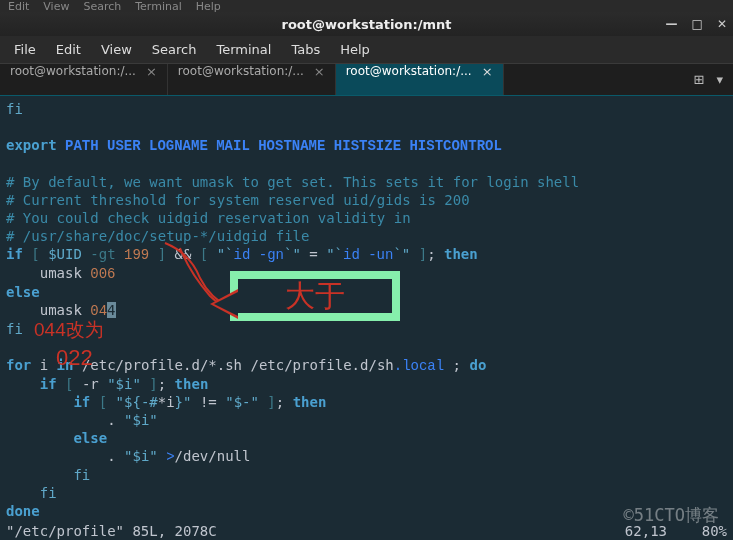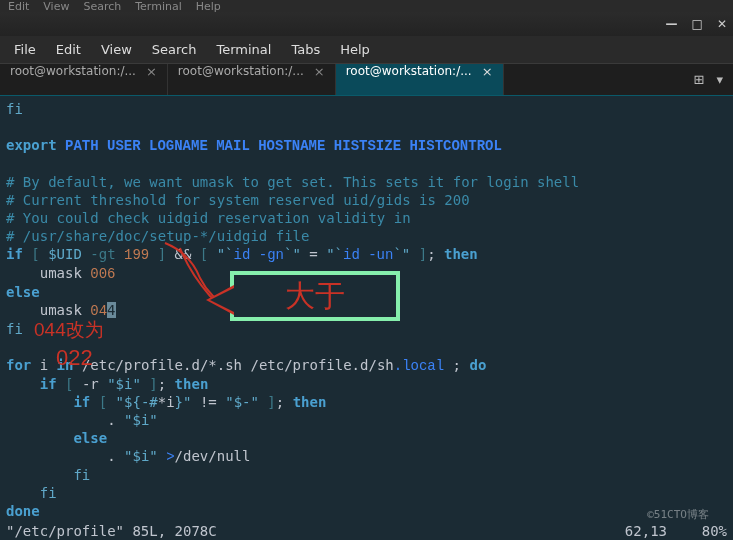--- a/index.html
+++ b/index.html
@@ -107,21 +107,21 @@
 .str { color: #5fa9c9; }
 .fi { color: #60a8c8; }
 .gr { color: #3b82f6; font-family: Liberation Mono, monospace; }
 .hl { background: #6a8a9a; color: #1b2b34; }
 .annot-box {
   position: absolute;
   left: 230px;
   top: 175px;
   width: 170px;
   height: 50px;
-  border: 4px solid #86efac;
+  border: 8px solid #86efac;
   display: flex;
   align-items: center;
   justify-content: center;
   color: #c93226;
   font-size: 30px;
   font-family: sans-serif;
 }
 .annot-box::before {
   content: "";
   position: absolute;
@@ -159,24 +159,24 @@
 .annot-text2 {
   position: absolute;
   left: 56px;
   top: 253px;
   color: #c93226;
   font-size: 22px;
   font-family: sans-serif;
 }
 .watermark {
   position: absolute;
-  right: 24px;
+  right: 14px;
   bottom: 16px;
   color: rgba(255,255,255,0.4);
-  font-size: 11px;
+  font-size: 17px;
   margin-top: 30px;
 }
 .statusline {
   position: absolute;
   left: 6px;
   right: 6px;
   bottom: 0;
   color: #c0c5ce;
   display: flex;
   font-family: "DejaVu Sans Mono", monospace;
@@ -189,20 +189,21 @@
 
 <div class="bg-menubar">
   <span>Edit</span>
     <span>View</span>
     <span>Search</span>
     <span>Terminal</span>
     <span>Help</span>
 </div>
 
 <div class="titlebar">
+  <span>root@workstation:/mnt</span>
   <div class="winbtns">
     <span>—</span>
     <span>□</span>
     <span>✕</span>
   </div>
 </div>
 
 <div class="menubar">
   <span>File</span>
   <span>Edit</span>

